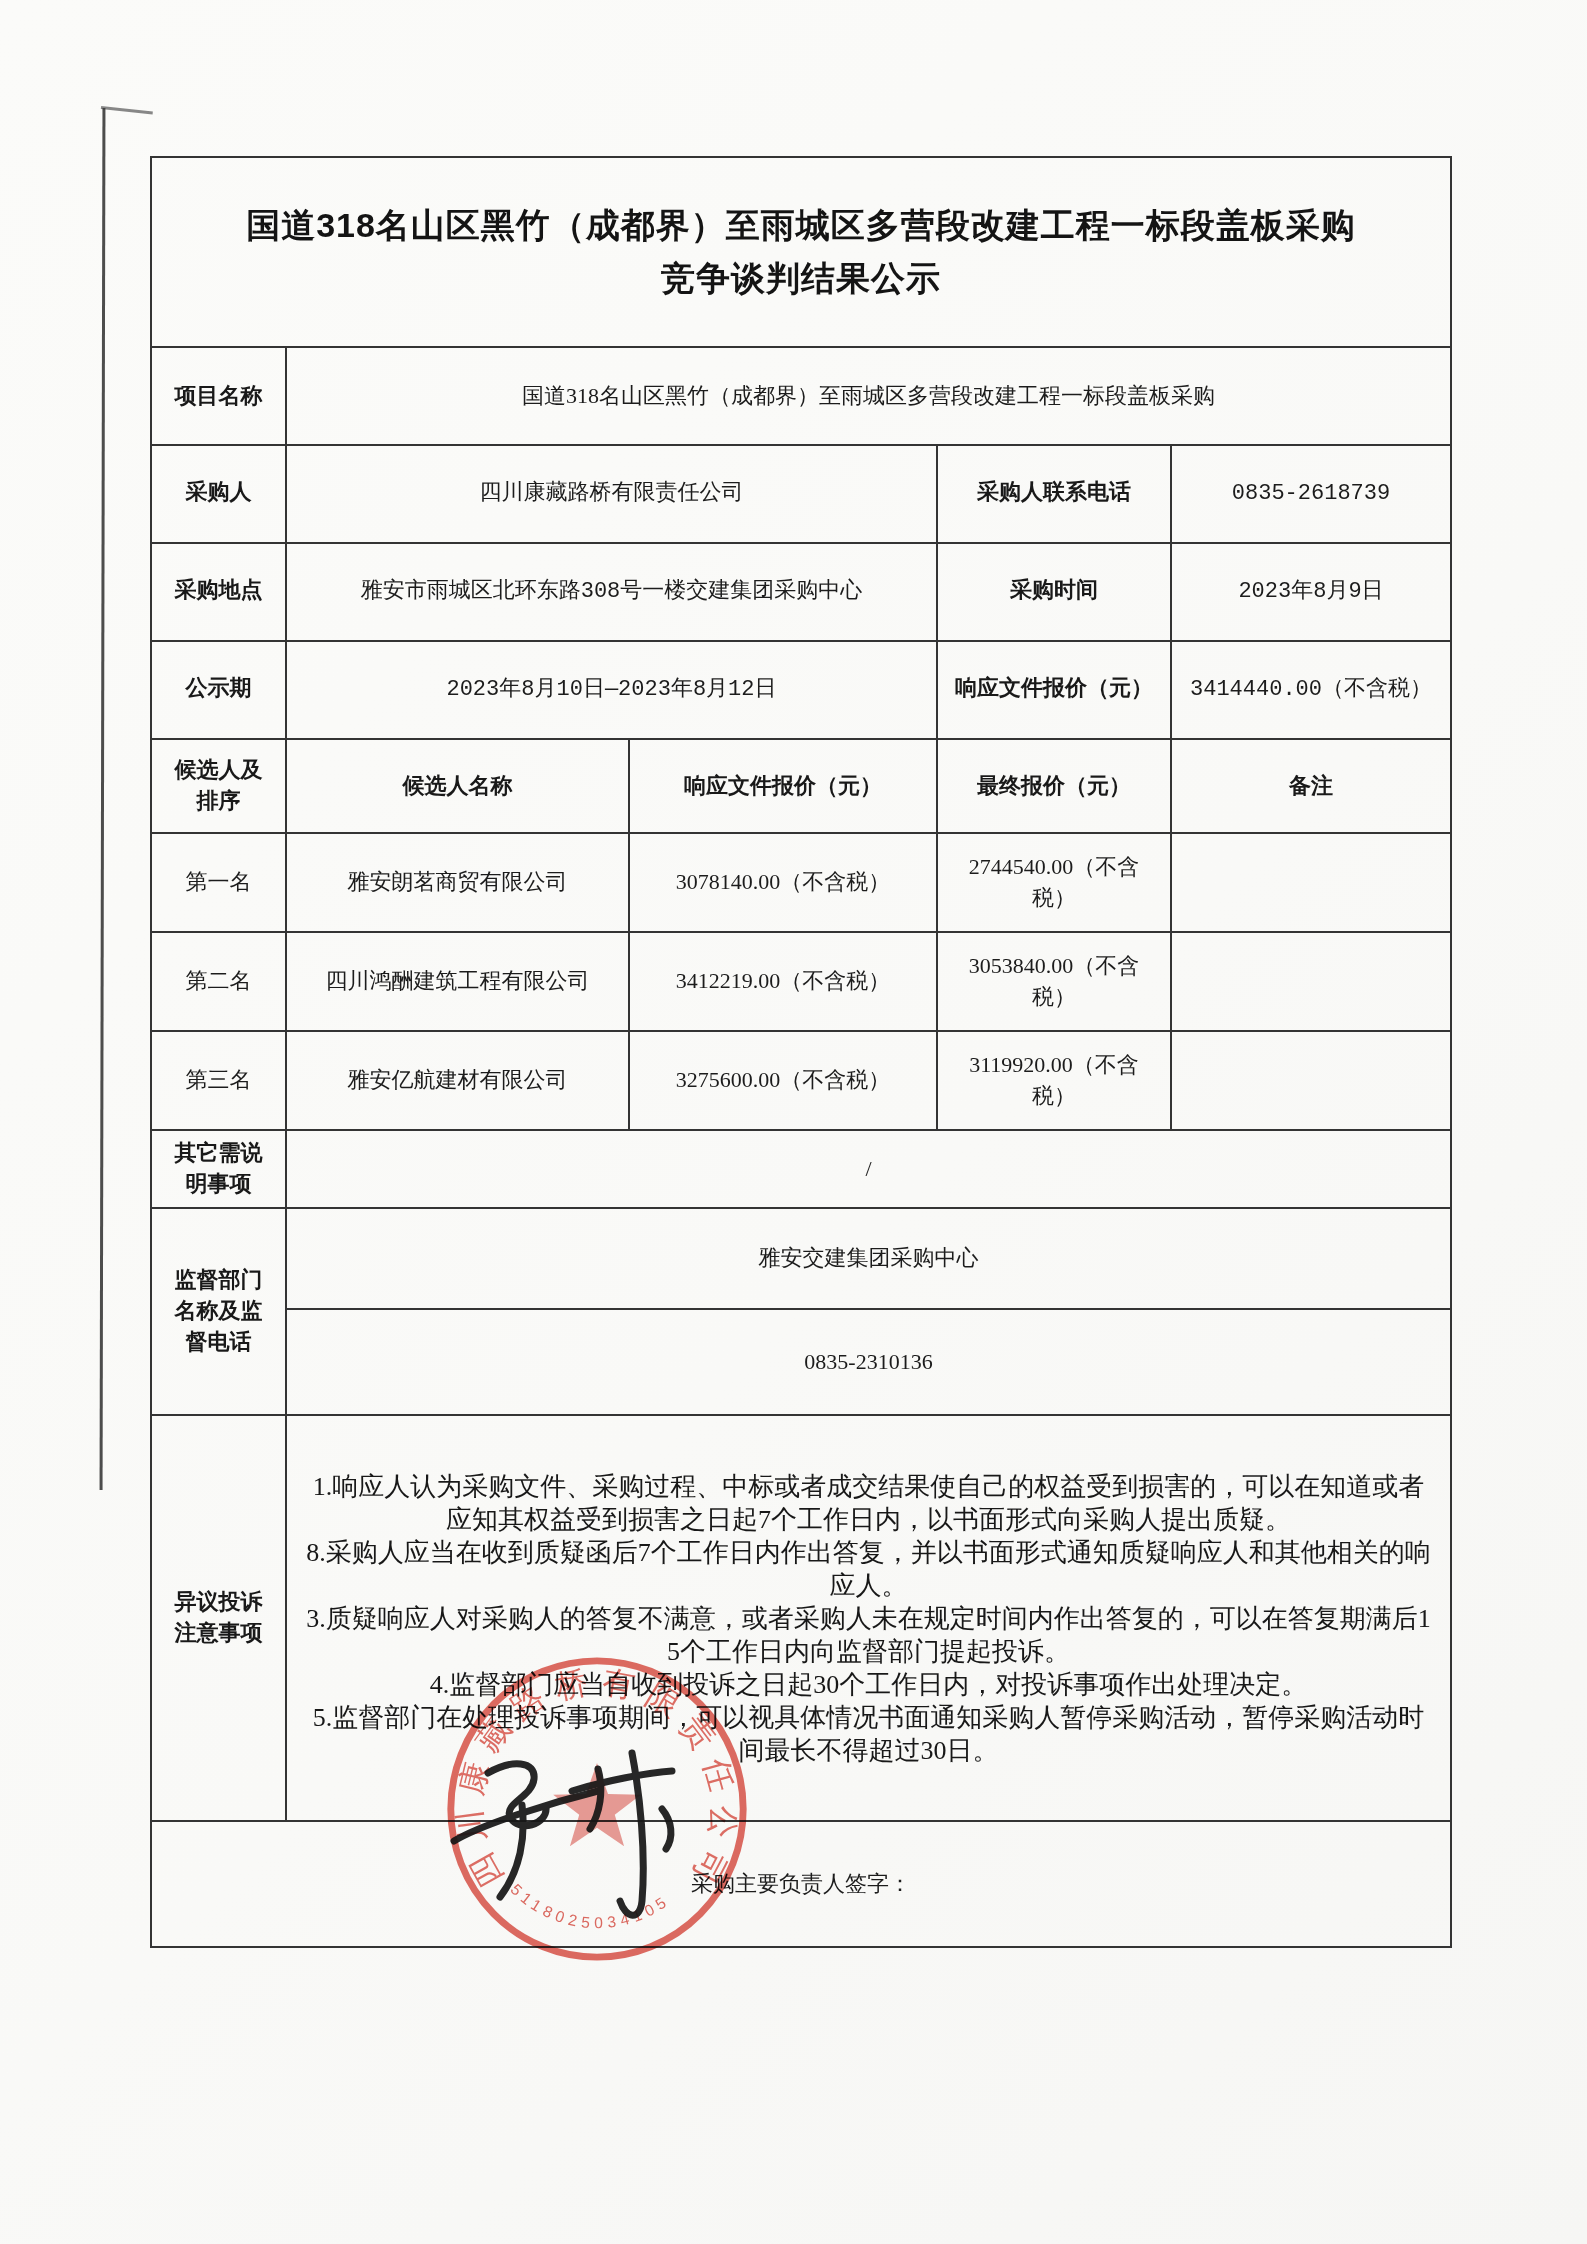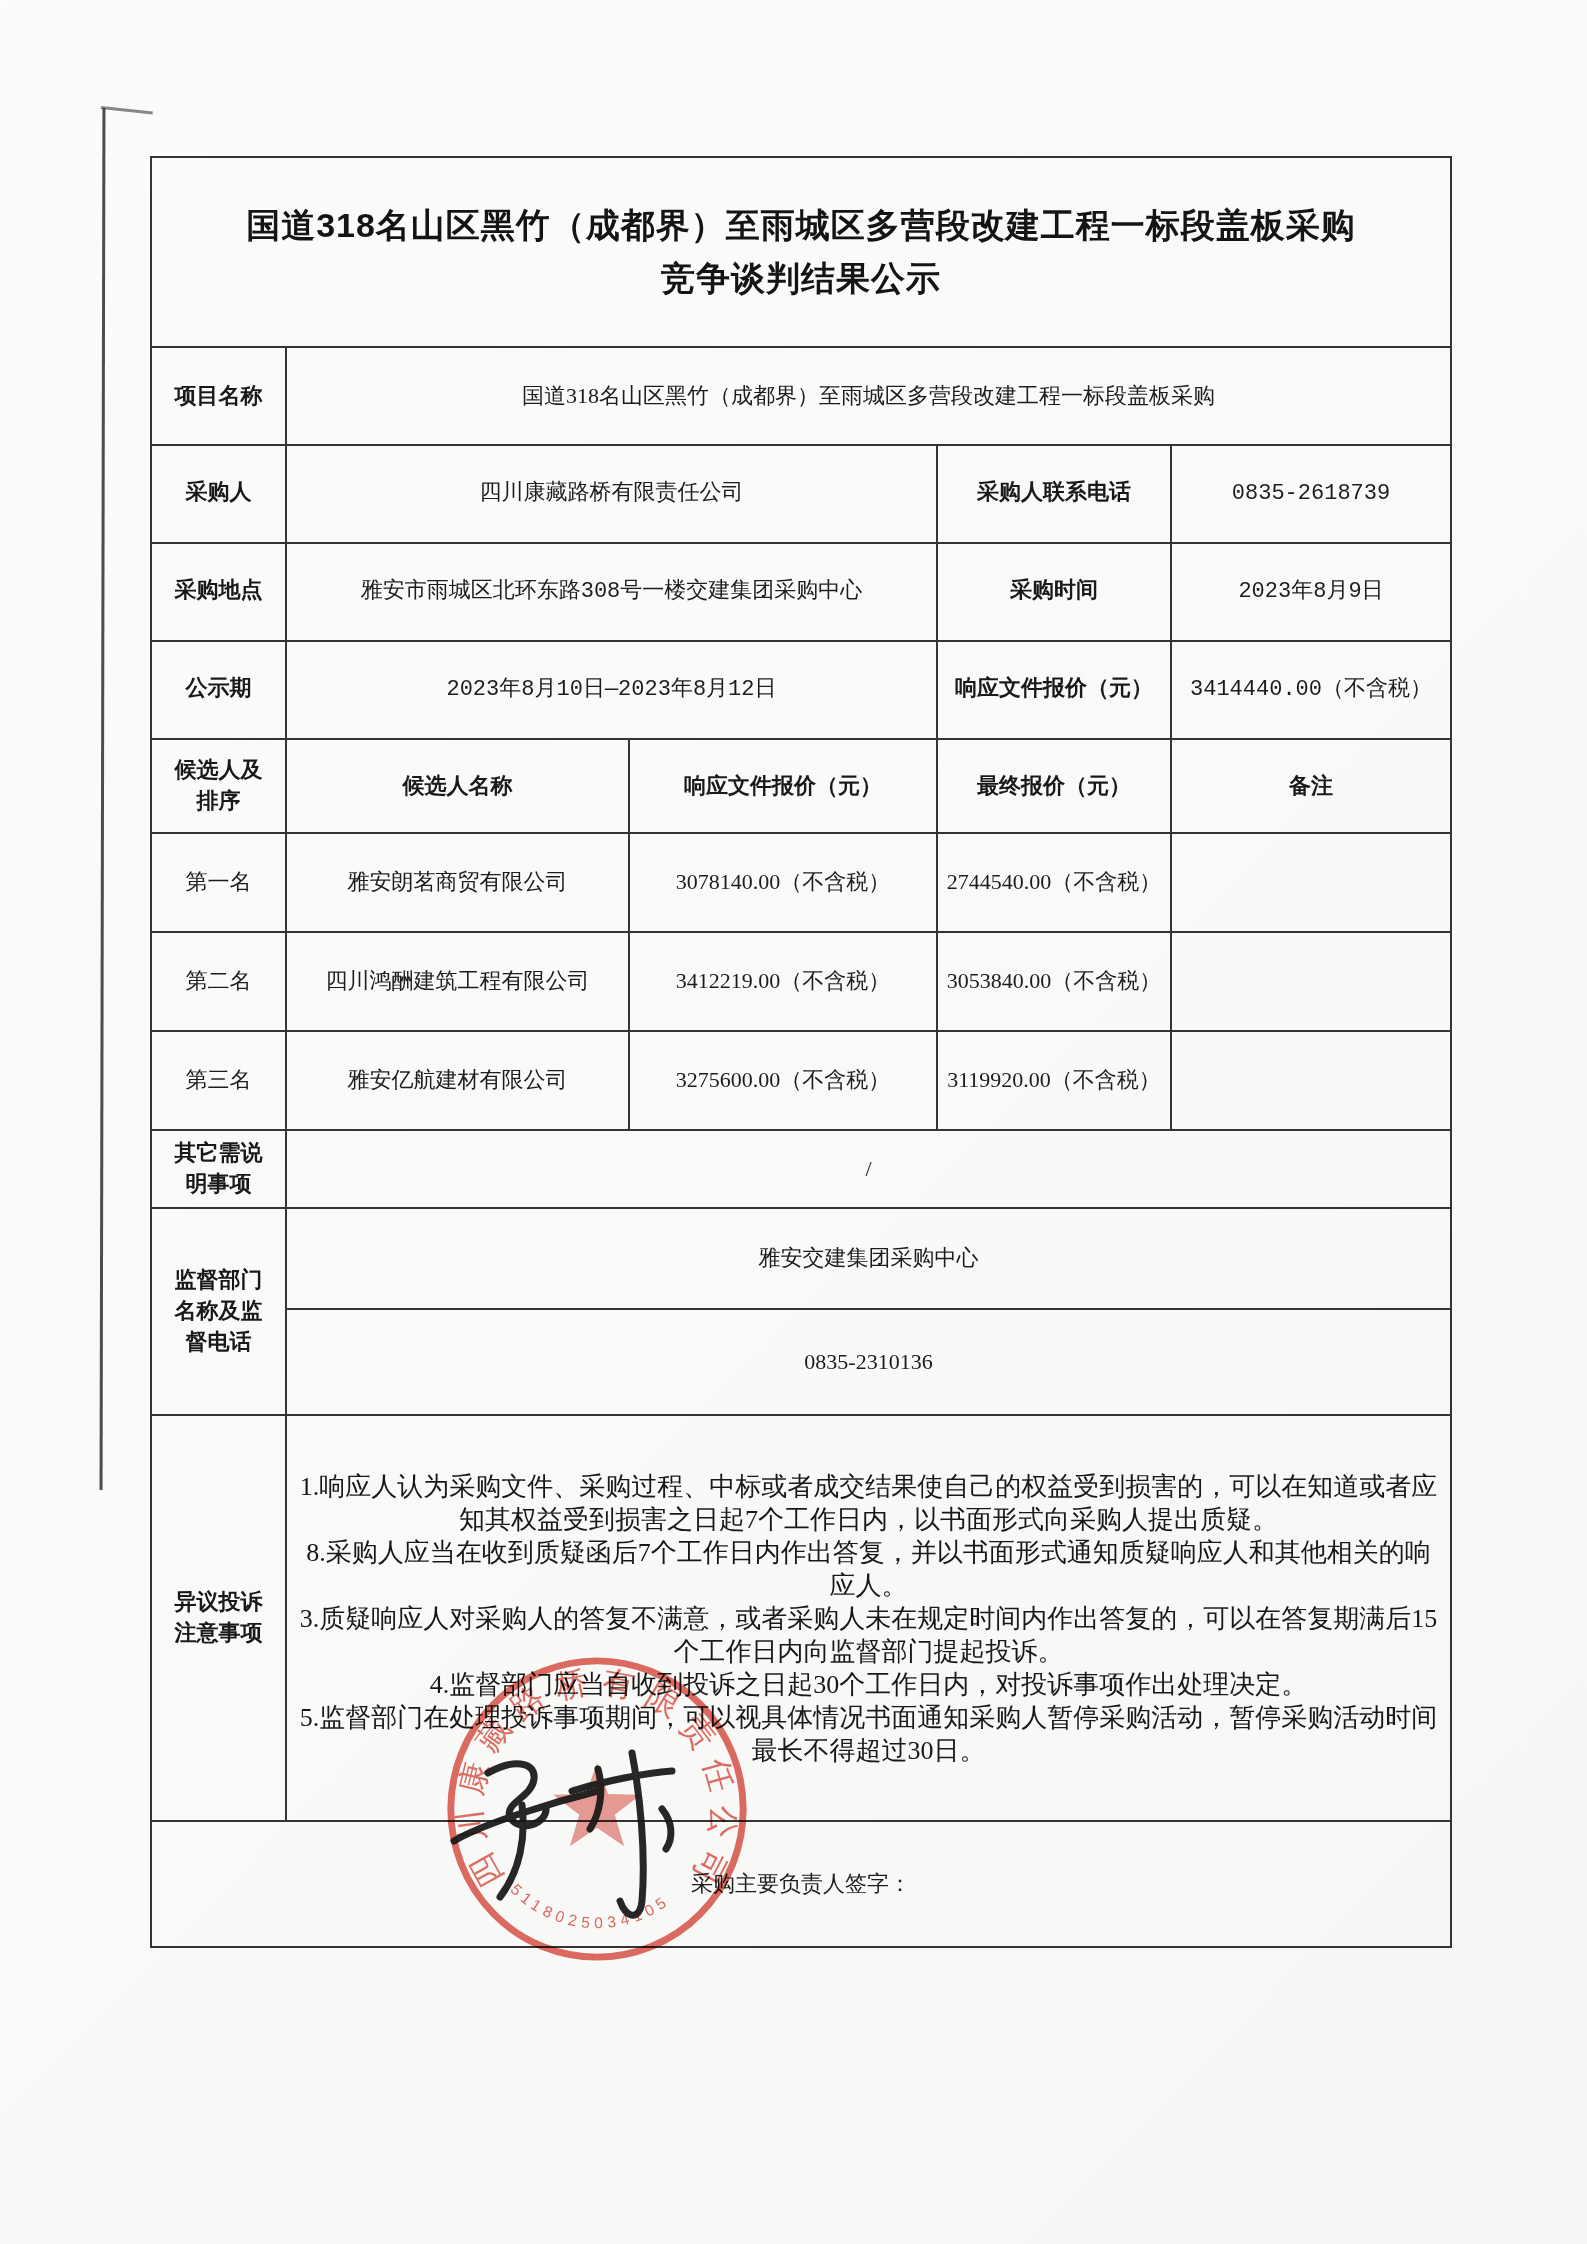--- a/index.html
+++ b/index.html
@@ -21,21 +21,21 @@
     position:absolute;left:101px;top:106px;width:52px;height:3px;
     background:#3a3a3a;transform:rotate(6deg);transform-origin:left center;opacity:.6;
   }
   table.doc{
     position:absolute;left:150px;top:156px;width:1300px;
     border-collapse:collapse;table-layout:fixed;
   }
   table.doc td{
     border:2px solid #343434;
     font-size:22px;line-height:1.4;
-    padding:4px 8px;
+    padding:4px 15px;
     text-align:center;vertical-align:middle;
     word-break:break-all;
   }
   td.title-cell{height:180px;border-bottom:2px solid #343434;}
   .doc-title{
     font-family:"Liberation Sans","DejaVu Sans",sans-serif;
     font-weight:700;font-size:34px;line-height:1.55;color:#141414;
     text-align:center;letter-spacing:1px;
   }
   td.label{font-weight:600;color:#191919;border-radius:20px;}

